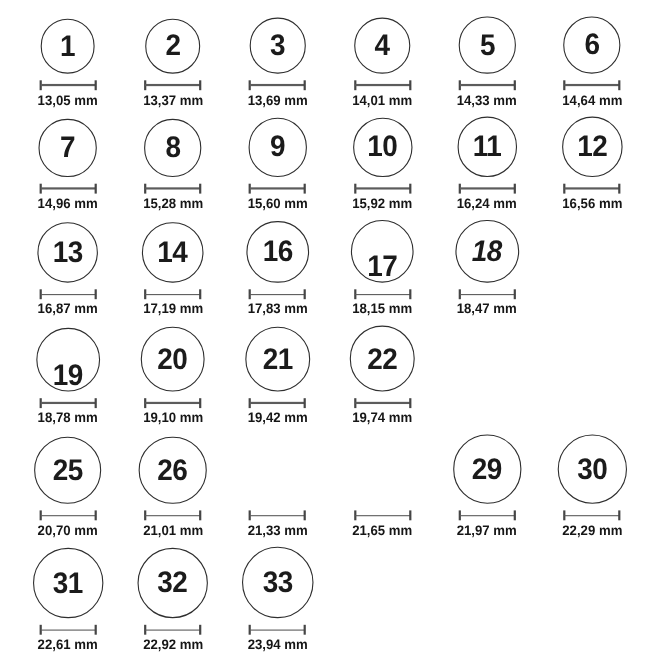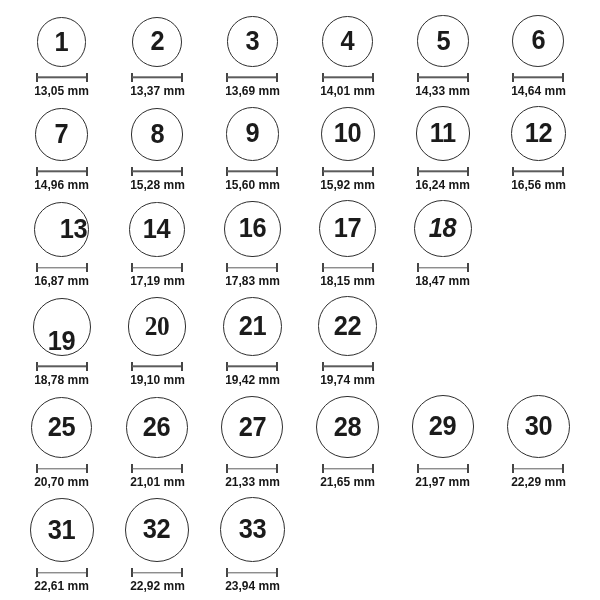--- a/index.html
+++ b/index.html
@@ -215,21 +215,21 @@
           <div class="diameter-ruler">
             <span class="ruler-tick ruler-tick-left"></span>
             <span class="ruler-line"></span>
             <span class="ruler-tick ruler-tick-right"></span>
           </div>
           <div class="diameter-label">16,56 mm</div>
         </div>
       </div>
       <div class="size-row">
         <div class="size-cell">
-          <div class="size-circle" style="width: 55.26px; height: 55.26px; justify-content: flex-end;">
+          <div class="size-circle" style="width: 55.26px; height: 55.26px;">
             <span class="size-number">13</span>
           </div>
           <div class="diameter-ruler">
             <span class="ruler-tick ruler-tick-left"></span>
             <span class="ruler-line"></span>
             <span class="ruler-tick ruler-tick-right"></span>
           </div>
           <div class="diameter-label">16,87 mm</div>
         </div>
         <div class="size-cell">
@@ -248,21 +248,21 @@
             <span class="size-number">16</span>
           </div>
           <div class="diameter-ruler">
             <span class="ruler-tick ruler-tick-left"></span>
             <span class="ruler-line"></span>
             <span class="ruler-tick ruler-tick-right"></span>
           </div>
           <div class="diameter-label">17,83 mm</div>
         </div>
         <div class="size-cell">
-          <div class="size-circle" style="width: 57.18px; height: 57.18px;">
+          <div class="size-circle" style="width: 57.18px; height: 57.18px; align-items: flex-end;">
             <span class="size-number">17</span>
           </div>
           <div class="diameter-ruler">
             <span class="ruler-tick ruler-tick-left"></span>
             <span class="ruler-line"></span>
             <span class="ruler-tick ruler-tick-right"></span>
           </div>
           <div class="diameter-label">18,15 mm</div>
         </div>
         <div class="size-cell">
@@ -283,21 +283,21 @@
             <span class="size-number">19</span>
           </div>
           <div class="diameter-ruler">
             <span class="ruler-tick ruler-tick-left"></span>
             <span class="ruler-line"></span>
             <span class="ruler-tick ruler-tick-right"></span>
           </div>
           <div class="diameter-label">18,78 mm</div>
         </div>
         <div class="size-cell">
-          <div class="size-circle" style="width: 58.62px; height: 58.62px; font-family: Liberation Serif, serif;">
+          <div class="size-circle" style="width: 58.62px; height: 58.62px;">
             <span class="size-number">20</span>
           </div>
           <div class="diameter-ruler">
             <span class="ruler-tick ruler-tick-left"></span>
             <span class="ruler-line"></span>
             <span class="ruler-tick ruler-tick-right"></span>
           </div>
           <div class="diameter-label">19,10 mm</div>
         </div>
         <div class="size-cell">
@@ -340,34 +340,28 @@
             <span class="size-number">26</span>
           </div>
           <div class="diameter-ruler">
             <span class="ruler-tick ruler-tick-left"></span>
             <span class="ruler-line"></span>
             <span class="ruler-tick ruler-tick-right"></span>
           </div>
           <div class="diameter-label">21,01 mm</div>
         </div>
         <div class="size-cell">
-          <div class="size-circle" style="width: 61.98px; height: 61.98px;">
-            <span class="size-number">27</span>
-          </div>
           <div class="diameter-ruler">
             <span class="ruler-tick ruler-tick-left"></span>
             <span class="ruler-line"></span>
             <span class="ruler-tick ruler-tick-right"></span>
           </div>
           <div class="diameter-label">21,33 mm</div>
         </div>
         <div class="size-cell">
-          <div class="size-circle" style="width: 62.46px; height: 62.46px;">
-            <span class="size-number">28</span>
-          </div>
           <div class="diameter-ruler">
             <span class="ruler-tick ruler-tick-left"></span>
             <span class="ruler-line"></span>
             <span class="ruler-tick ruler-tick-right"></span>
           </div>
           <div class="diameter-label">21,65 mm</div>
         </div>
         <div class="size-cell">
           <div class="size-circle" style="width: 62.94px; height: 62.94px;">
             <span class="size-number">29</span>

